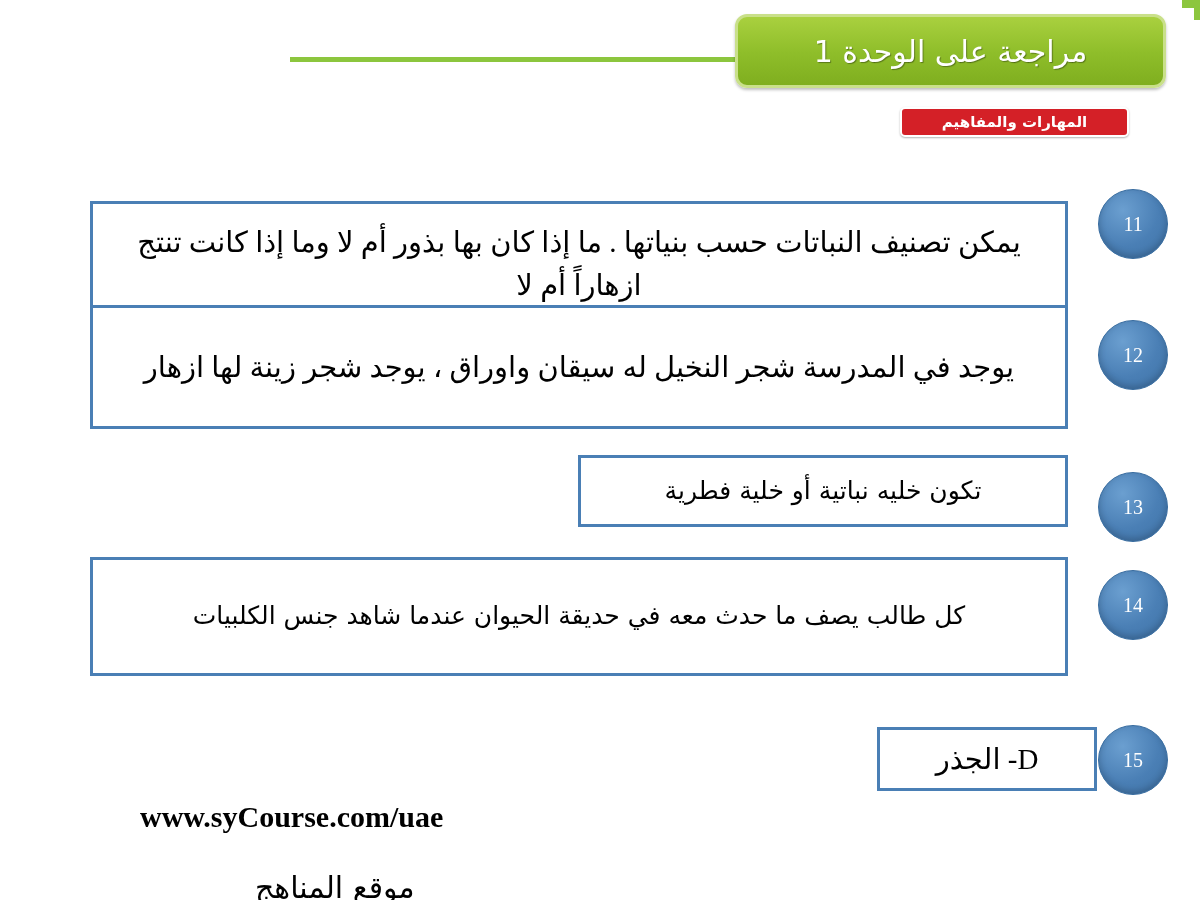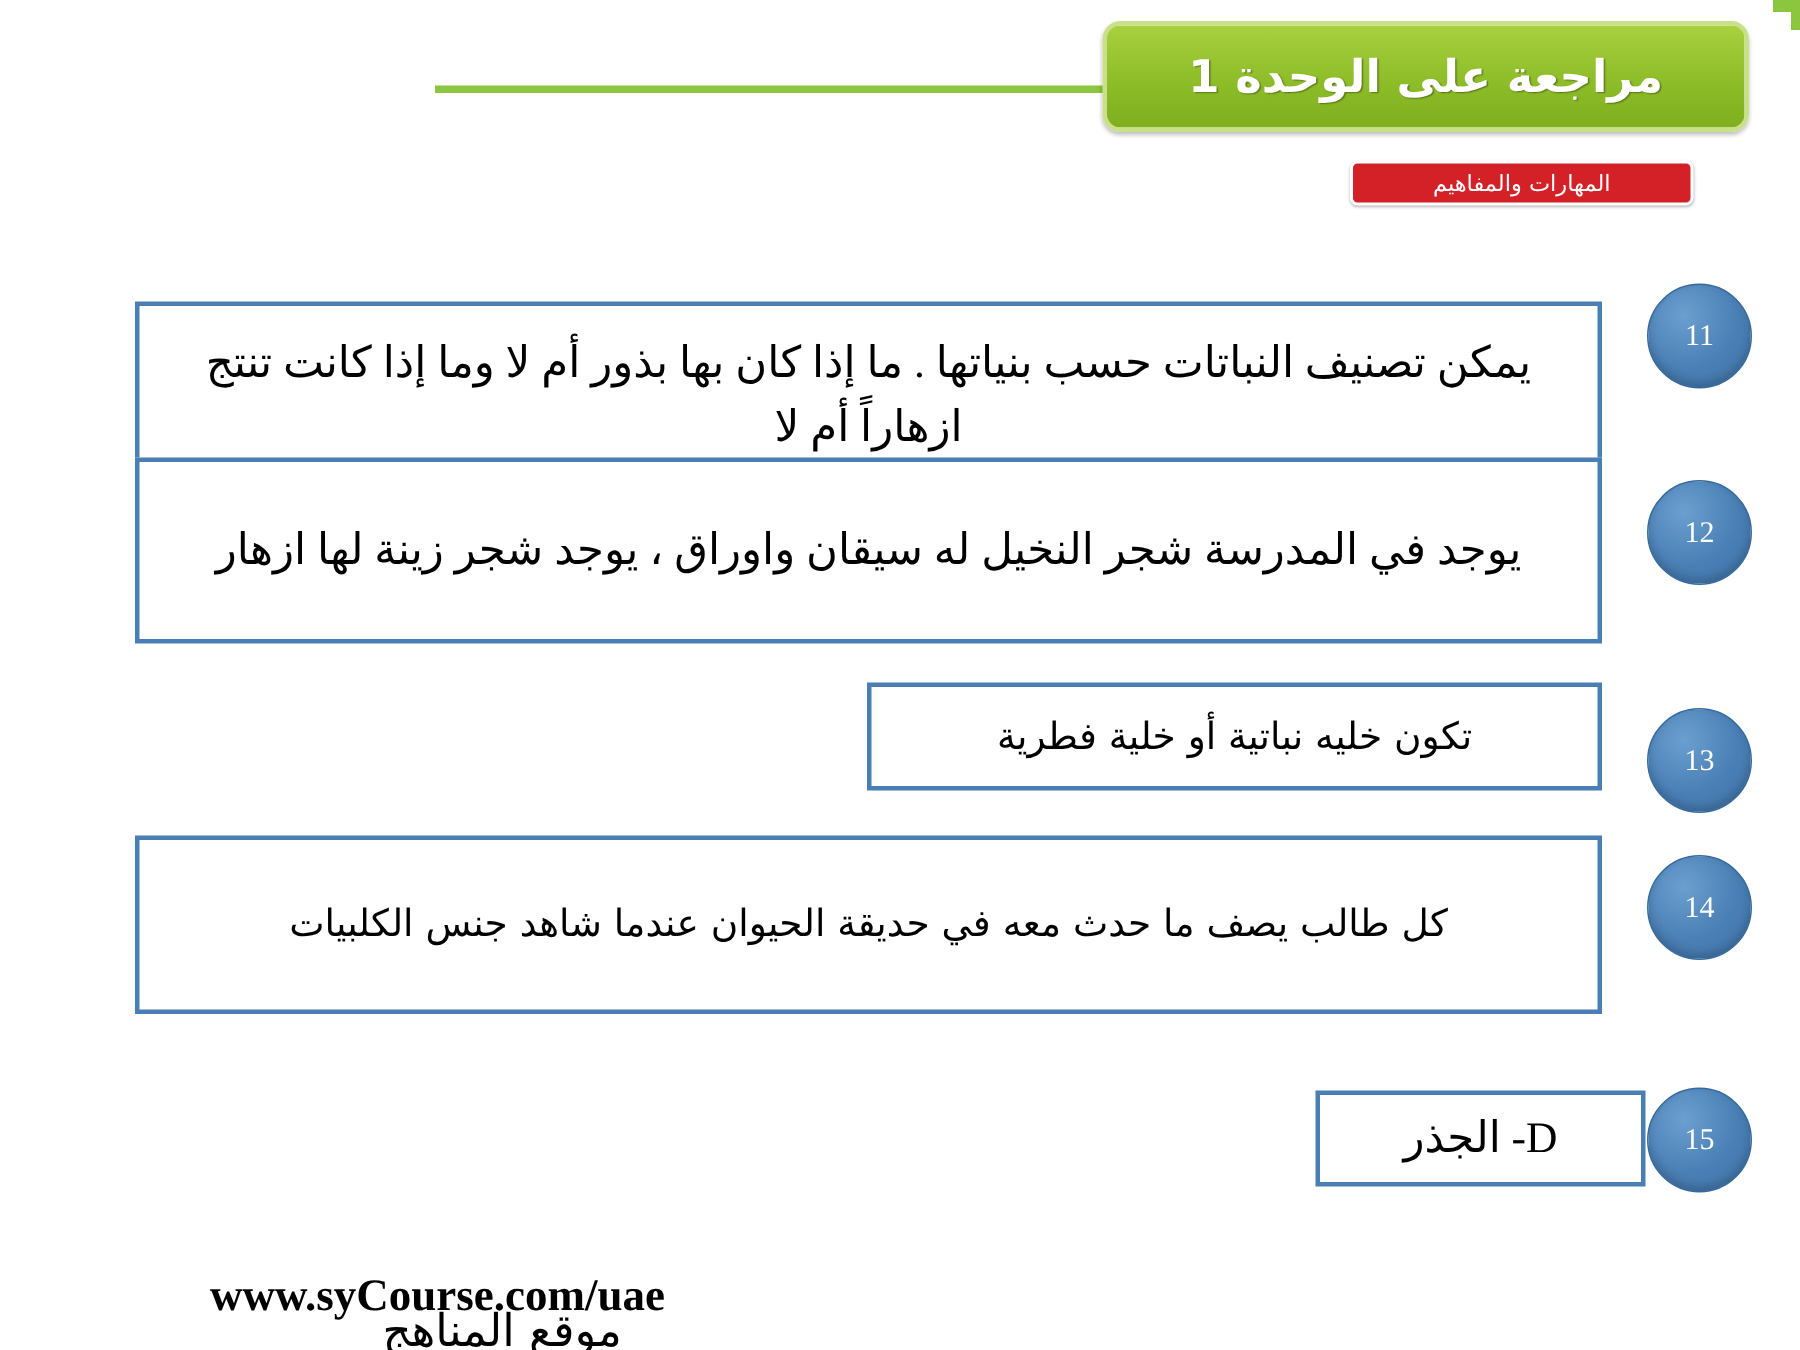--- a/index.html
+++ b/index.html
@@ -49,21 +49,21 @@
     border: 3px solid #c9e08a;
     border-radius: 12px;
     box-shadow: 0 2px 3px rgba(0,0,0,0.25);
     display: flex;
     align-items: center;
     justify-content: center;
   }
   .title-plate .title-text {
     color: #ffffff;
     font-family: "DejaVu Sans", sans-serif;
-    font-weight: bold;
+    font-weight: normal;
     font-size: 30px;
     letter-spacing: 0.5px;
     text-shadow: 1px 1px 1px rgba(0,0,0,0.35);
     direction: rtl;
   }
   .subtitle-plate {
     position: absolute;
     left: 900px;
     top: 107px;
     width: 225px;
@@ -72,21 +72,21 @@
     border: 2px solid #ffffff;
     border-radius: 5px;
     display: flex;
     align-items: center;
     justify-content: center;
     box-shadow: 0 1px 2px rgba(0,0,0,0.3);
   }
   .subtitle-plate .subtitle-text {
     color: #ffffff;
     font-family: "DejaVu Sans", sans-serif;
-    font-weight: normal;
+    font-weight: bold;
     font-size: 15px;
     direction: rtl;
   }
   .top-right-bar {
     position: absolute;
     right: 0;
     top: 0;
     width: 18px;
     height: 8px;
     background: #8cc63e;
@@ -142,21 +142,20 @@
   
   .footer-url {
     position: absolute;
     left: 140px;
     top: 800px;
     font-family: "Liberation Serif", serif;
     font-weight: bold;
     font-size: 30px;
     color: #000000;
     direction: ltr;
-    margin-top: 47px;
   }
   .footer-ar {
     position: absolute;
     left: 255px;
     top: 870px;
     font-family: "DejaVu Sans", sans-serif;
     font-size: 30px;
     color: #000000;
     direction: rtl;
   }

